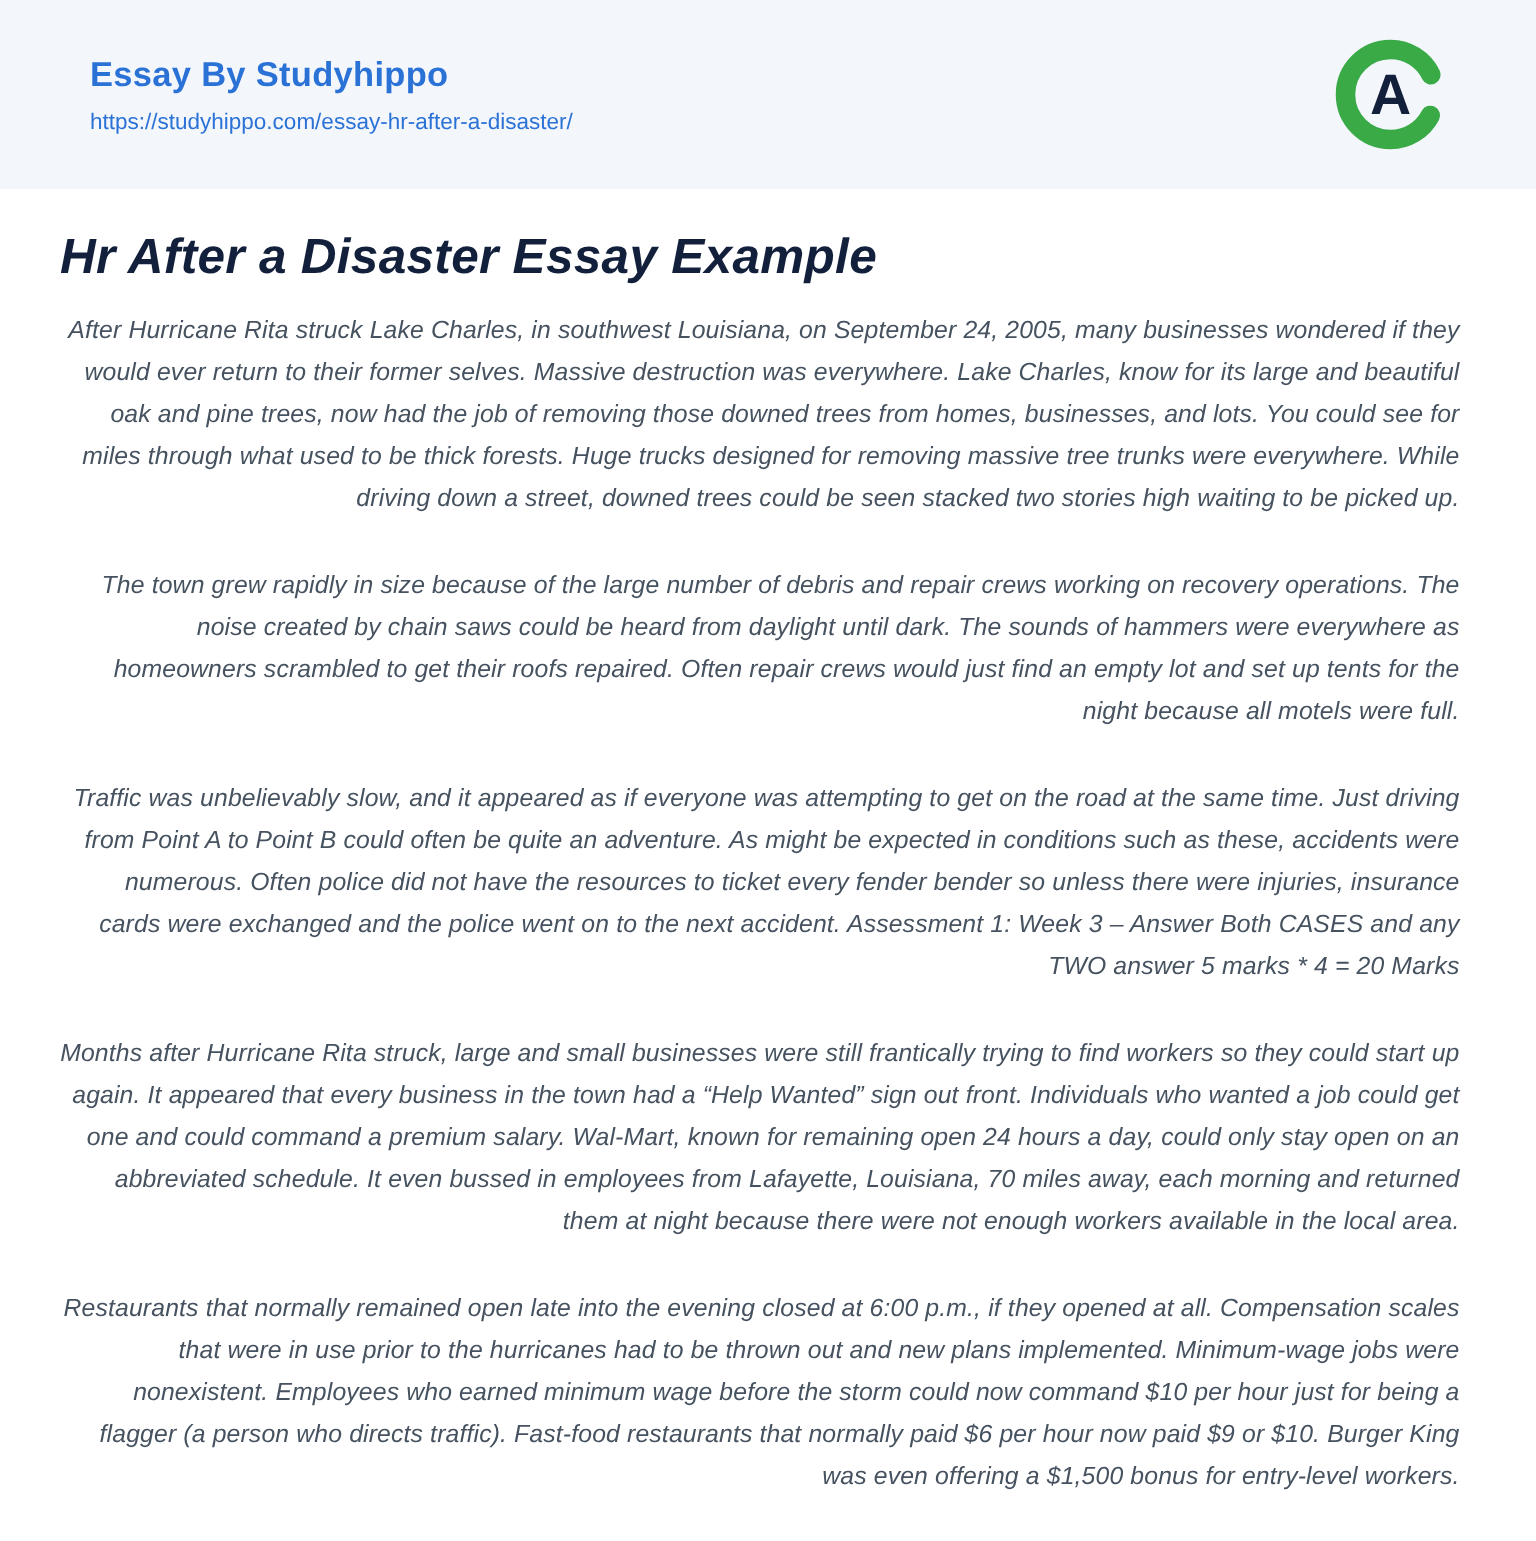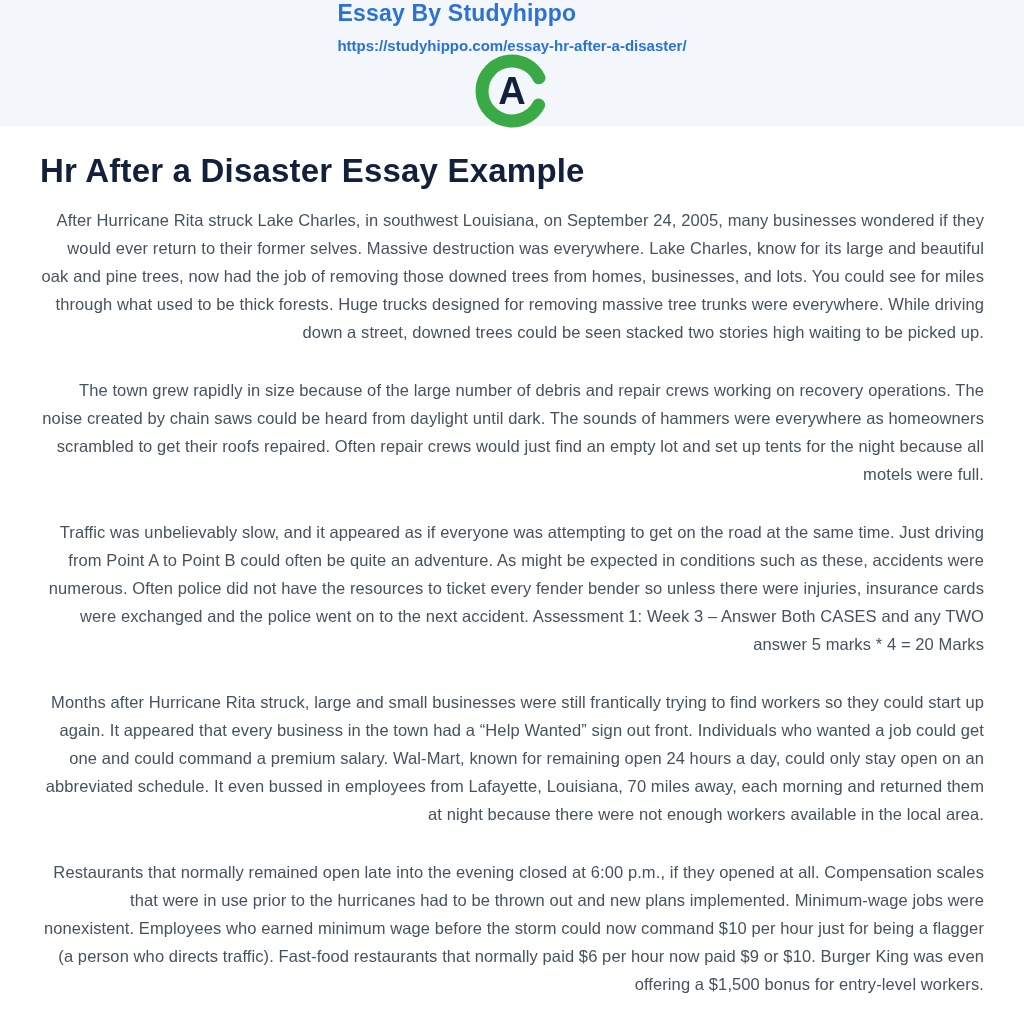--- a/index.html
+++ b/index.html
@@ -9,48 +9,47 @@
     overflow: hidden;
     background: #ffffff;
     font-family: "Liberation Sans", "DejaVu Sans", sans-serif;
   }
   .site-header {
     background: #f3f6fb;
     height: 126px;
     display: flex;
     align-items: center;
     justify-content: space-between;
-    padding: 0 28px;
-    flex-direction: column;
+    padding: 0 60px;
   }
   .header-left { display: flex; flex-direction: column; gap: 10px; }
   .site-title {
     color: #2b72d7;
     font-size: 23px;
     font-weight: bold;
     letter-spacing: 0.2px;
     text-decoration: none;
     cursor: pointer;
   }
   .site-url {
     color: #2b72d7;
     font-size: 15px;
     text-decoration: none;
     cursor: pointer;
-    font-weight: bold;
   }
   .logo-wrap {
     width: 74px;
     height: 74px;
     display: flex;
     align-items: center;
     justify-content: center;
   }
   .content {
-    padding: 26px 40px 0 40px;
+    padding: 26px 51px 0 40px;
+    font-style: italic;
   }
   .article-title {
     color: #13203c;
     font-size: 33px;
     font-weight: bold;
     letter-spacing: 0.2px;
     margin-bottom: 16px;
   }
   .article-body p {
     color: #46525f;

